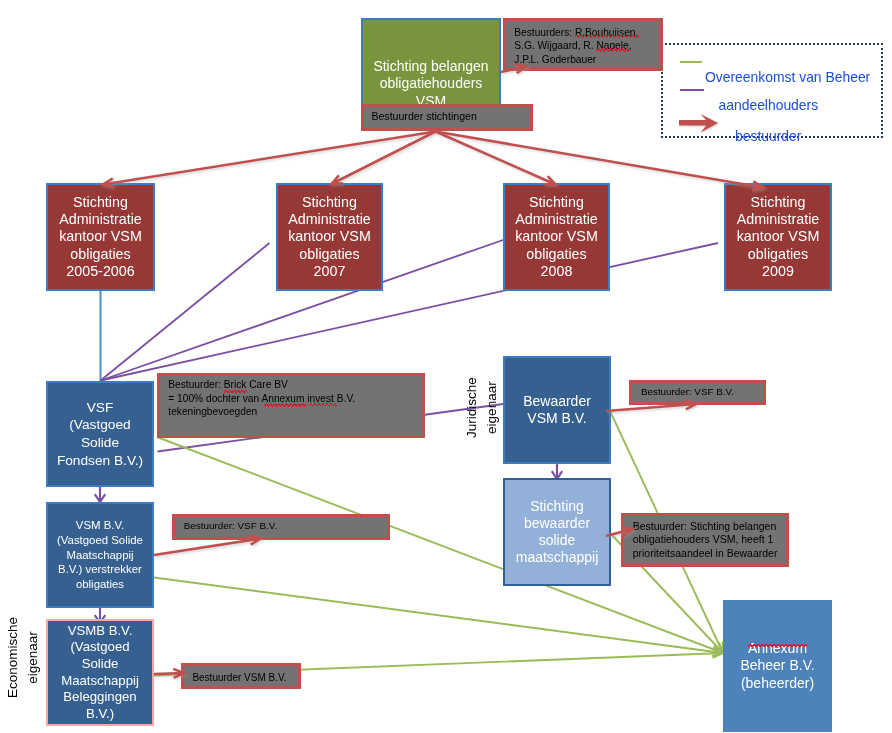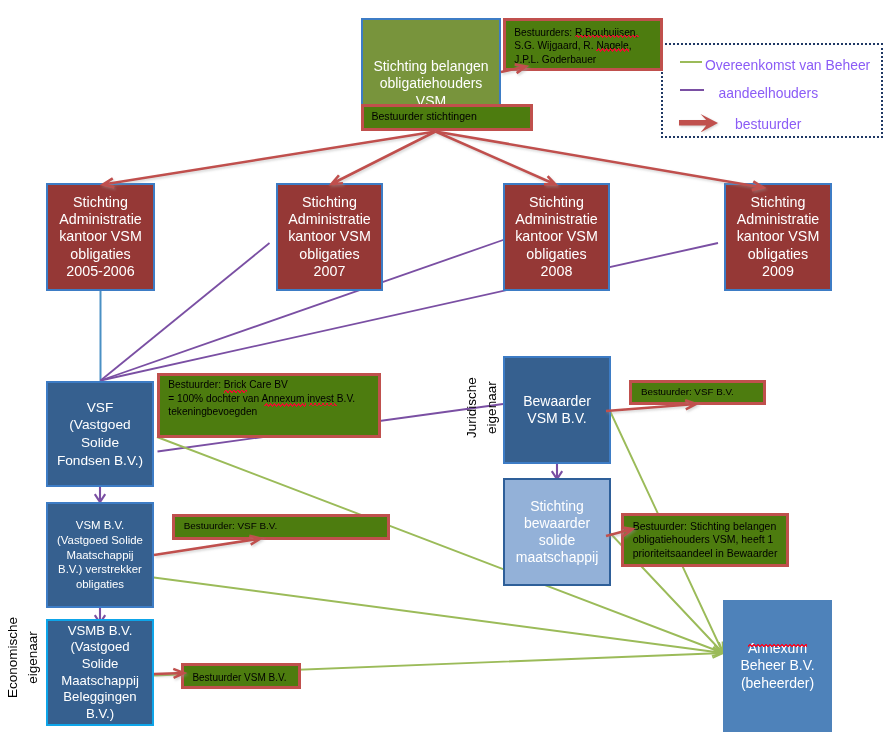--- a/index.html
+++ b/index.html
@@ -11,21 +11,21 @@
   svg.layer{position:absolute;left:0;top:0;width:892px;height:733px;overflow:visible;}
   #lines{z-index:2}
   #arrows{z-index:8}
   #squiggles{z-index:9;pointer-events:none}
 
   .box{position:absolute;box-sizing:border-box;display:flex;align-items:center;
        justify-content:center;text-align:center;color:#fff;z-index:4;}
   .box .t{display:block;width:100%;line-height:17.1px;font-size:13.5px;}
   .ln{display:block;white-space:nowrap;}
 
-  .callout{position:absolute;box-sizing:border-box;background:#4d7c0f;
+  .callout{position:absolute;box-sizing:border-box;background:#737373;
            border:3px solid #C0504D;color:#000;z-index:7;}
   .callout .t{display:block;}
 
   .vlabel{position:absolute;z-index:5;color:#000;white-space:nowrap;
           transform-origin:0 0;font-size:13.5px;line-height:17px;text-align:center;}
 
   
   #b-belangen  {left:361px;top:18px; width:140px;height:107px;
                 background:#78943C;border:2px solid #3D7CC5;}
   #b-belangen .t{font-size:14px;line-height:17.6px;padding-top:25px;}
@@ -34,21 +34,21 @@
   #b-sak2005{left:46px; top:183px;width:109px;height:108px;}
   #b-sak2007{left:276px;top:183px;width:107px;height:108px;}
   #b-sak2008{left:503px;top:183px;width:107px;height:108px;}
   #b-sak2009{left:724px;top:183px;width:108px;height:108px;}
 
   #b-vsf      {left:46px; top:381px;width:108px;height:106px;
                background:#36608F;border:2px solid #3D7CC5;}
   #b-vsmbv    {left:46px; top:502px;width:108px;height:106px;
                background:#36608F;border:2px solid #3D7CC5;}
   #b-vsmb     {left:46px; top:619px;width:108px;height:107px;
-               background:#36608F;border:2px solid #0ea5e9;}
+               background:#36608F;border:2px solid #fca5a5;}
   #b-bewaarder{left:503px;top:356px;width:108px;height:108px;
                background:#36608F;border:2px solid #3D7CC5;}
   #b-stbewaarder{left:503px;top:478px;width:108px;height:108px;
                background:#93B1D8;border:2px solid #2E5F99;}
   #b-annexum  {left:723px;top:600px;width:109px;height:132px;
                background:#4E82BA;border:none;}
   #b-annexum .t    {line-height:17.5px;font-size:14px;}
   #b-bewaarder .t  {line-height:17.3px;font-size:14px;}
   #b-stbewaarder .t{line-height:17.1px;font-size:14px;}
   #b-vsf .t        {line-height:17.6px;font-size:13.7px;}
@@ -60,38 +60,38 @@
   #l-economische{left:3px;top:698px;transform:rotate(-90deg);}
   .vlabel .t{display:block;}
   .vlabel .ln{display:block;white-space:nowrap;font-size:13.5px;line-height:20px;}
 
   
   .callout .t{font-size:10.2px;line-height:13.6px;}
   #c-top      {left:503px;top:18px; width:160px;height:53px;}
   #c-top .t   {padding:4.6px 0 0 8.3px;font-size:10.2px;line-height:13.6px;}
   #c-stichtingen{left:361px;top:104px;width:172px;height:27px;}
   #c-stichtingen .t{padding:2.1px 0 0 7.4px;font-size:10.6px;line-height:14px;}
-  #c-brick    {left:157px;top:373px;width:224px;height:65px;}
+  #c-brick    {left:157px;top:373px;width:268px;height:65px;}
   #c-brick .t {padding:2.3px 0 0 8.3px;font-size:10.2px;line-height:13.6px;}
   #c-vsfright {left:629px;top:380px;width:137px;height:25px;}
   #c-vsfright .t{padding:2.1px 0 0 9px;font-size:9.8px;line-height:13.4px;}
   #c-vsfleft  {left:172px;top:514px;width:218px;height:26px;}
   #c-vsfleft .t{padding:2.3px 0 0 8.7px;font-size:9.9px;line-height:13.5px;}
   #c-vsm      {left:181px;top:663px;width:120px;height:26px;}
   #c-vsm .t   {padding:4.6px 0 0 8.4px;font-size:10px;line-height:13.5px;}
   #c-sb       {left:621px;top:513px;width:168px;height:54px;}
   #c-sb .t    {padding:3.7px 0 0 8.7px;font-size:10.5px;line-height:13.7px;}
 
   
   #legend{position:absolute;left:661px;top:43px;width:222px;height:95px;
           box-sizing:border-box;border:2.2px dotted #1F3864;z-index:3;background:transparent;}
   .lrow{position:absolute;left:0;width:222px;height:24px;}
   #lr1{top:3.9px;} #lr2{top:31.9px;} #lr3{top:62.9px;}
   .lsym{position:absolute;display:block;}
-  .ltxt{position:absolute;font-size:13.9px;line-height:24px;color:#8b5cf6;white-space:nowrap;top:4px;}
+  .ltxt{position:absolute;font-size:13.9px;line-height:24px;color:#1d4ed8;white-space:nowrap;top:16px;}
   #lr1 .lsym{left:16.5px;width:22px;height:2.1px;background:#9BBB59;top:11.9px;}
   #lr2 .lsym{left:16.5px;width:24px;height:2.1px;background:#7A4FA3;top:12.4px;}
   #lr3 .lsym{left:16px;top:6.4px;filter:drop-shadow(1.3px 1.6px 1.2px rgba(150,150,150,0.45));}
   #lr1 .ltxt{left:42px;}
   #lr2 .ltxt{left:55.5px;}
   #lr3 .ltxt{left:72px;}
 </style>
 </head>
 <body>
 

